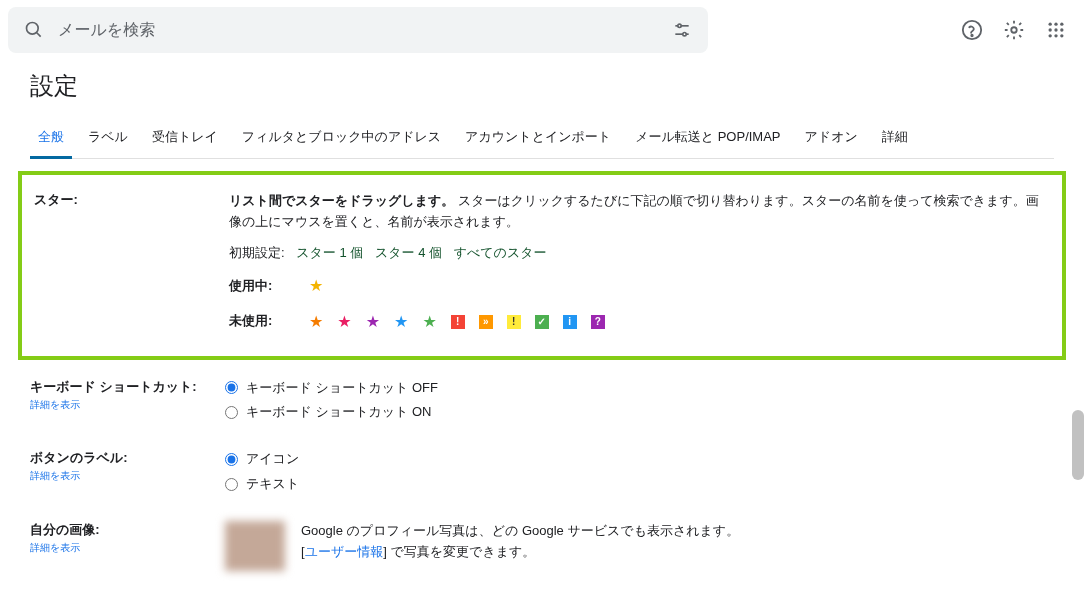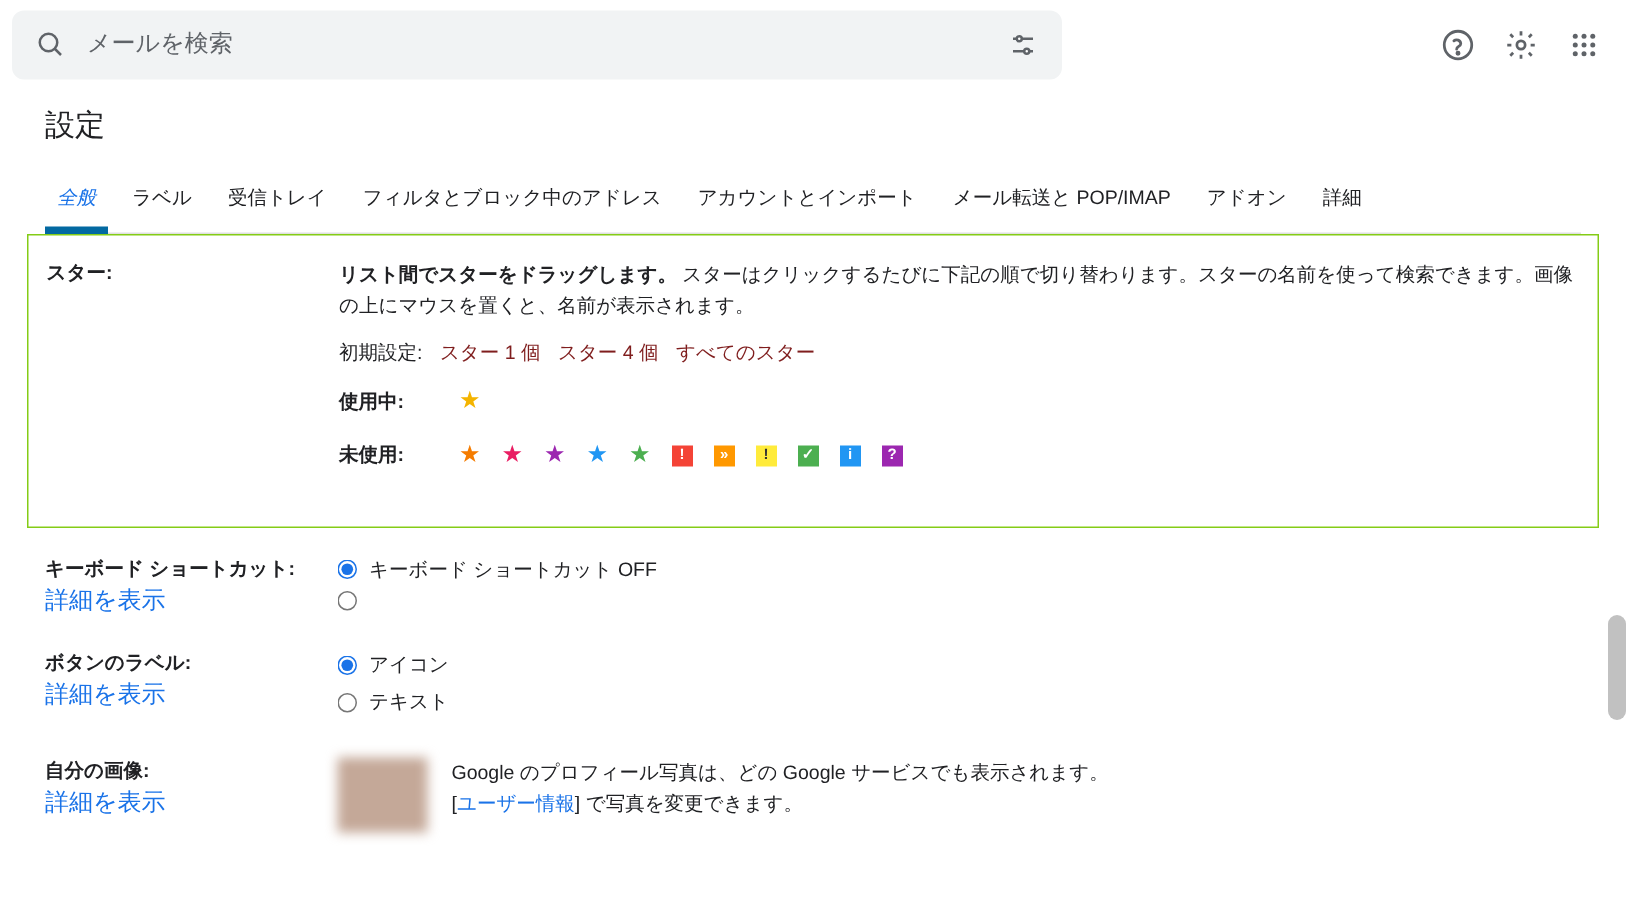--- a/index.html
+++ b/index.html
@@ -7,38 +7,38 @@
   
   .topbar { display: flex; align-items: center; padding: 8px 16px 8px 8px; height: 60px; }
   .searchbox { display: flex; align-items: center; background: #f1f3f4; border-radius: 8px; height: 46px; flex: 0 0 700px; padding: 0 14px; }
   .searchbox input { border: none; background: transparent; outline: none; font-size: 16px; flex: 1; margin-left: 12px; color: #5f6368; }
   .searchbox input::placeholder { color: #5f6368; }
   .search-tune { margin-left: auto; }
   .top-icons { margin-left: auto; display: flex; align-items: center; gap: 18px; }
   .icon-btn { width: 24px; height: 24px; display: flex; align-items: center; justify-content: center; cursor: pointer; color: #5f6368; }
   
   .content { padding: 10px 30px 0 30px; }
-  .title { font-size: 20px; font-weight: 400; margin-bottom: 18px; }
+  .title { font-size: 24px; font-weight: 400; margin-bottom: 18px; }
   
   .tabs { border-bottom: 1px solid #e0e0e0; margin-bottom: 0; }
   .tabs-row { display: flex; flex-wrap: wrap; gap: 0; }
   .tab { padding: 8px 8px 10px 8px; font-size: 13px; color: #1a73e8; cursor: pointer; margin-right: 8px; white-space: nowrap; }
   .tab.inactive { color: #202124; }
-  .tab.active { border-bottom: 5px solid #0369a1; color: #1a73e8; font-weight: 500; margin-bottom: -1px; font-style: italic; }
+  .tab.active { border-bottom: 3px solid #0369a1; color: #1a73e8; font-weight: 500; margin-bottom: -1px; }
   .tabs-row2 { display: flex; padding-top: 6px; padding-bottom: 10px; }
   
-  .highlight-box { border: 1px solid #84cc16; margin: 0 -12px 0 -12px; padding: 12px 12px 16px 12px; }
+  .highlight-box { border: 4px solid #84cc16; margin: 12px -12px 0 -12px; padding: 12px 12px 3px 12px; }
   
   .setting-row { display: flex; margin-bottom: 14px; padding: 4px 0; }
   .setting-label { flex: 0 0 195px; font-weight: bold; font-size: 13px; }
-  .setting-label .sublink { font-weight: normal; color: #1a73e8; font-size: 16px; cursor: pointer; display: block; margin-top: 2px; }
+  .setting-label .sublink { font-weight: normal; color: #1a73e8; font-size: 10px; cursor: pointer; display: block; margin-top: 2px; }
   .setting-body { flex: 1; font-size: 13px; line-height: 1.6; }
   .setting-body .bold { font-weight: bold; }
   .presets { margin-top: 10px; }
-  .presets a { color: #7f1d1d; text-decoration: none; margin-left: 8px; cursor: pointer; }
+  .presets a { color: #14532d; text-decoration: none; margin-left: 8px; cursor: pointer; }
   .star-line { display: flex; align-items: center; margin-top: 10px; }
   .star-line .lbl { font-weight: bold; width: 60px; }
   .star-icons { display: flex; gap: 14px; align-items: center; margin-left: 20px; }
   .star { font-size: 16px; cursor: grab; }
   .sq { width: 14px; height: 14px; display: inline-flex; align-items: center; justify-content: center; font-size: 10px; font-weight: bold; cursor: grab; }
   
   .radio-row { display: flex; align-items: center; margin-bottom: 4px; }
   .radio-row input { margin-right: 8px; accent-color: #1a73e8; }
   
   .profile-row { display: flex; align-items: flex-start; }
@@ -157,20 +157,21 @@
       <span>キーボード ショートカット:</span>
       <span class="sublink">詳細を表示</span>
     </div>
     <div class="setting-body">
       <div class="radio-row">
           <input type="radio" name="kb" checked="" style="">
           <span>キーボード ショートカット OFF</span>
         </div>
       <div class="radio-row">
           <input type="radio" name="kb" style="">
+          <span>キーボード ショートカット ON</span>
         </div>
     </div>
   </div>
 
   <div class="setting-row">
     <div class="setting-label">
       <span>ボタンのラベル:</span>
       <span class="sublink">詳細を表示</span>
     </div>
     <div class="setting-body">

